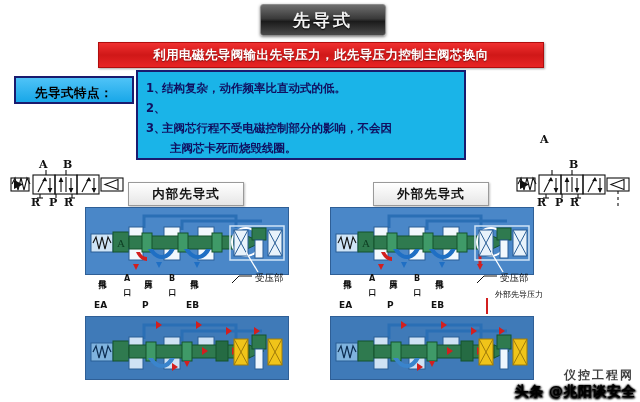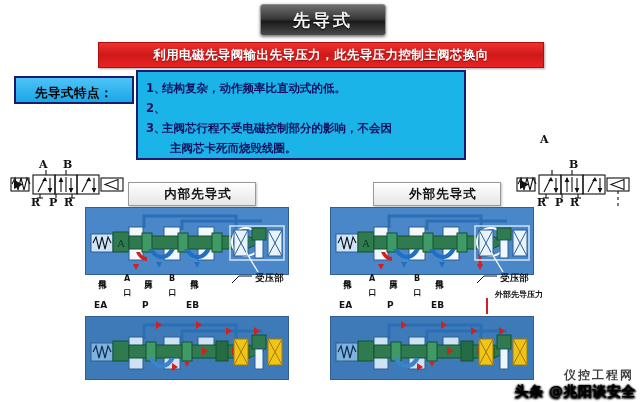--- a/index.html
+++ b/index.html
@@ -62,21 +62,20 @@
     position:absolute;font-family:"DejaVu Serif","Liberation Serif",serif;
     font-size:11px;font-weight:bold;color:#111;
   }
 
   
   .sec-head{
     height:22px;background:linear-gradient(#ffffff,#e6e6e6);
     border:1px solid #9a9a9a;
     display:flex;align-items:center;justify-content:center;
     box-shadow:1px 1px 2px rgba(0,0,0,.25);
-    padding-left:12px;
   }
   .sec-head span{font-size:12.5px;font-weight:bold;color:#111;letter-spacing:1px;}
 
   
   .panel{
     background:#4a87c8;border:1px solid #2f5f96;
     box-shadow:inset 0 0 0 1px #6ea3d8;
   }
   .panel.lower{background:#3f7ab8;}
 
@@ -84,21 +83,21 @@
   .vlabel{
     position:absolute;writing-mode:vertical-rl;text-orientation:upright;
     font-size:8px;font-weight:bold;color:#111;line-height:8.5px;
     letter-spacing:0px;
   }
   .vcode{
     position:absolute;font-size:9px;font-weight:bold;color:#111;
     font-family:"DejaVu Sans","Liberation Sans",sans-serif;
   }
   .callout{
-    position:absolute;font-size:9.5px;font-weight:bold;color:#111;white-space:nowrap;
+    position:absolute;font-size:9.5px;font-weight:normal;color:#111;white-space:nowrap;
   }
   .callout-red{color:#c00;}
 
   
   #footer-watermark{
     right:6px;bottom:18px;font-size:12px;color:#000000;
     letter-spacing:2px;font-weight:bold;opacity:.75;
   }
   #footer-credit{
     right:4px;bottom:1px;font-size:14px;font-weight:bold;color:#000000;

